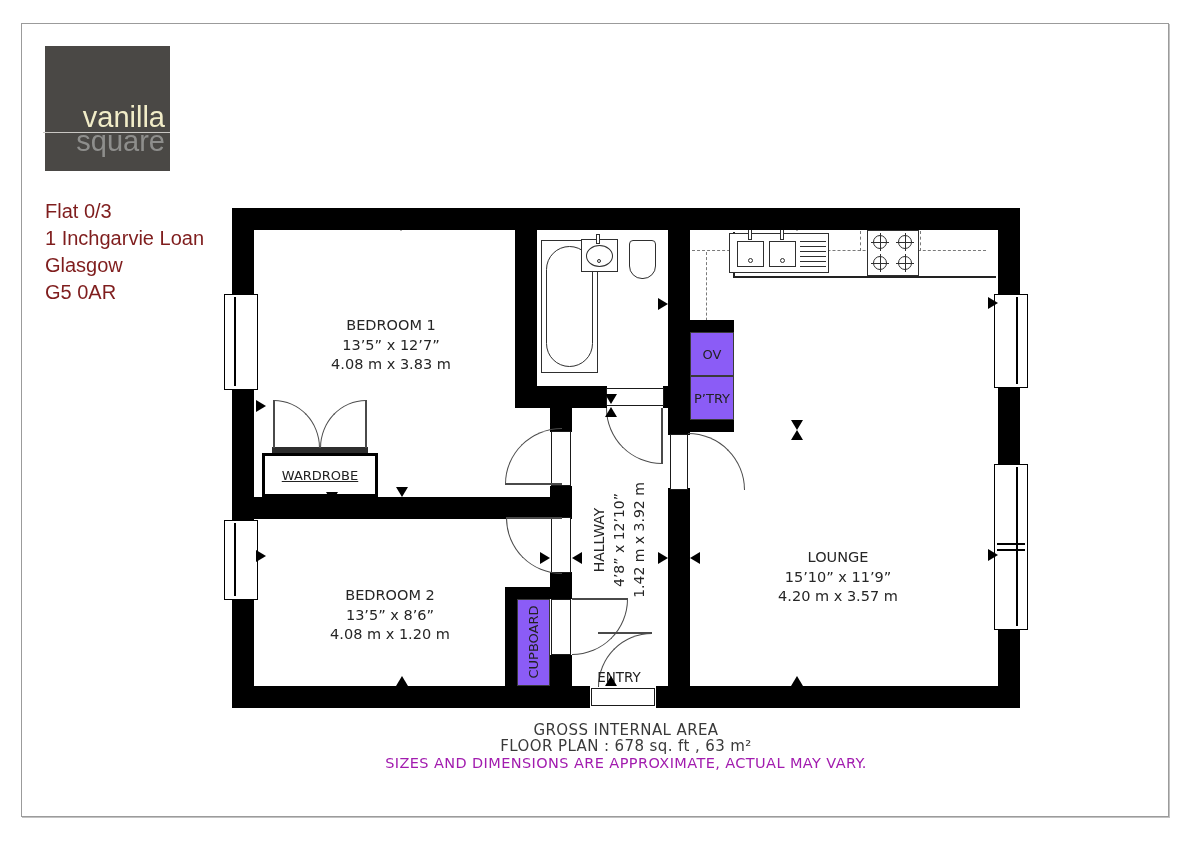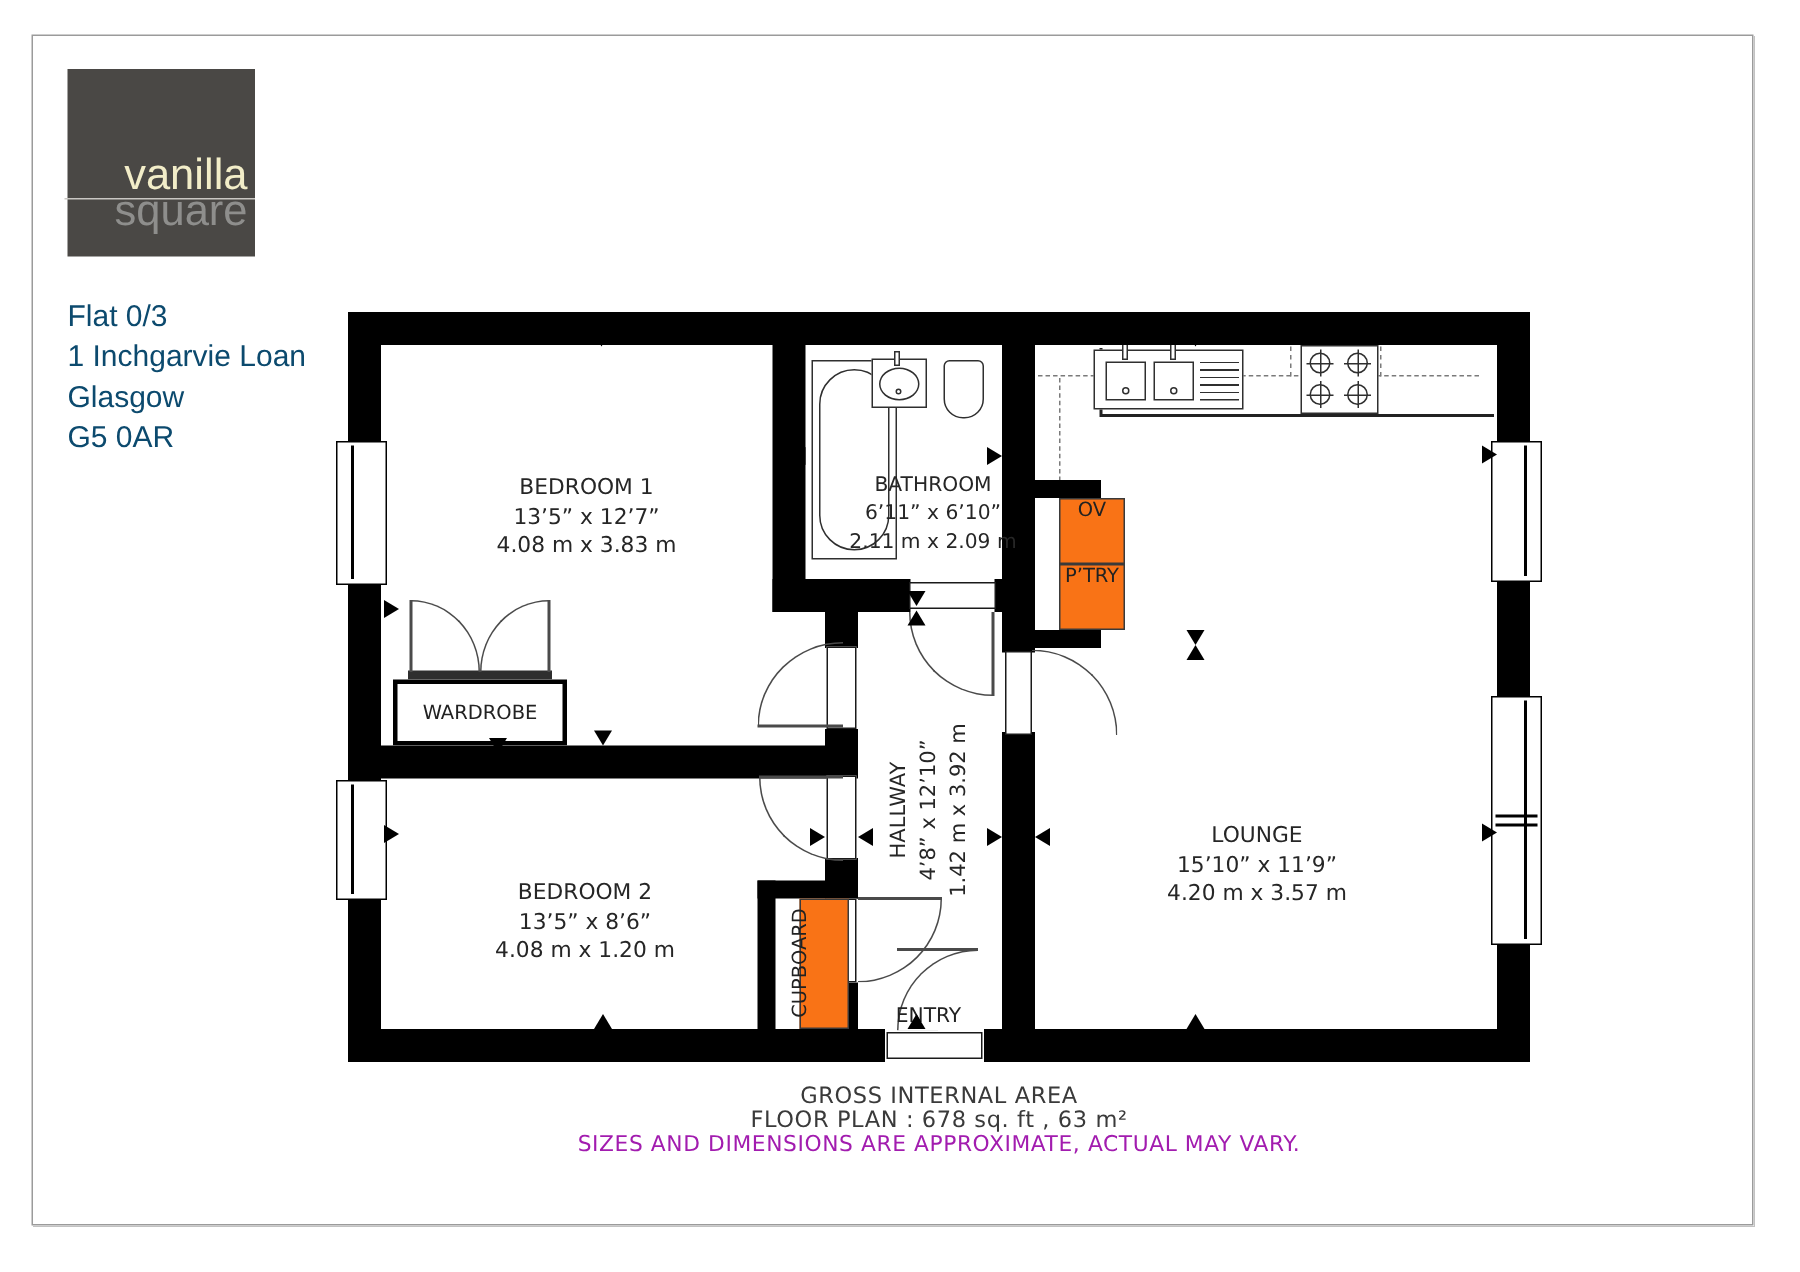--- a/index.html
+++ b/index.html
@@ -7,21 +7,21 @@
           font-family:"DejaVu Sans",sans-serif;}
   .frame{position:absolute;left:21px;top:23px;width:1146px;height:792px;
          border:1px solid #9b9b9b;box-shadow:1px 1px 0 rgba(120,120,120,.45);}
   
   .logo-box{position:absolute;left:45px;top:46px;width:125px;height:125px;background:#4a4845;}
   .logo-line{position:absolute;left:43px;top:132px;width:127px;height:1px;background:#c9c7c3;}
   .logo-t1{position:absolute;left:45px;top:103px;width:120px;text-align:right;
            font:400 29px/29px "Liberation Sans",sans-serif;color:#f2edc8;}
   .logo-t2{position:absolute;left:45px;top:127px;width:120px;text-align:right;
            font:400 29px/29px "Liberation Sans",sans-serif;color:#8e8e8c;}
-  .address{position:absolute;left:45px;top:198px;color:#0c4a6e;
+  .address{position:absolute;left:45px;top:198px;color:#7f1d1d;
            font:400 20px/27px "Liberation Sans",sans-serif;}
   
   .wall{position:absolute;background:#000;}
   .win{position:absolute;background:#fff;border:1.5px solid #000;box-sizing:border-box;}
   .winline{position:absolute;background:#000;}
   .thresh{position:absolute;background:#fff;border:1px solid #1a1a1a;box-sizing:border-box;}
   .sill{position:absolute;background:#2e2e2e;}
   .arc{position:absolute;box-sizing:border-box;border:0 solid #4a4a4a;}
   .arc.tl{border-top-width:1.4px;border-left-width:1.4px;border-radius:100% 0 0 0;}
   .arc.tr{border-top-width:1.4px;border-right-width:1.4px;border-radius:0 100% 0 0;}
@@ -34,26 +34,26 @@
   .drainer{position:absolute;background:repeating-linear-gradient(#2f2f2f 0 1.2px,transparent 1.2px 5px);}
   .burner{position:absolute;width:14px;height:14px;border:1.1px solid #2f2f2f;border-radius:50%;box-sizing:border-box;}
   .burner::before{content:"";position:absolute;left:50%;top:-3px;bottom:-3px;width:1px;background:#2f2f2f;}
   .burner::after{content:"";position:absolute;top:50%;left:-3px;right:-3px;height:1px;background:#2f2f2f;}
   
   .room-label{position:absolute;text-align:center;color:#262626;
               font:400 14.5px/19.5px "DejaVu Sans",sans-serif;}
   .small-label{position:absolute;text-align:center;color:#222;
                font:400 13px/16px "DejaVu Sans",sans-serif;}
   .vert{transform:rotate(-90deg);}
-  .cell{position:absolute;background:#f97316;border:1.2px solid #3a3a3a;box-sizing:border-box;
-        display:flex;align-items:flex-start;justify-content:center;color:#222;
-        font:400 13px/15px "DejaVu Sans",sans-serif;margin-left:16px;}
+  .cell{position:absolute;background:#8b5cf6;border:1.2px solid #3a3a3a;box-sizing:border-box;
+        display:flex;align-items:center;justify-content:center;color:#222;
+        font:400 13px/15px "DejaVu Sans",sans-serif;}
   .wardrobe-box{position:absolute;left:262px;top:453px;width:116px;height:44px;background:#fff;
         border:3px solid #000;box-sizing:border-box;display:flex;align-items:center;justify-content:center;
-        color:#222;font:400 13px/15px "DejaVu Sans",sans-serif;}
+        color:#222;font:400 13px/15px "DejaVu Sans",sans-serif;text-decoration:underline;}
   
   .tri{position:absolute;width:0;height:0;}
   .tri.d{border-left:6px solid transparent;border-right:6px solid transparent;border-top:10px solid #000;}
   .tri.u{border-left:6px solid transparent;border-right:6px solid transparent;border-bottom:10px solid #000;}
   .tri.r{border-top:6px solid transparent;border-bottom:6px solid transparent;border-left:10px solid #000;}
   .tri.l{border-top:6px solid transparent;border-bottom:6px solid transparent;border-right:10px solid #000;}
   .footer{position:absolute;left:232px;top:722px;width:788px;text-align:center;
           color:#3a3a3a;font:400 15px/16px "DejaVu Sans",sans-serif;letter-spacing:.4px;}
   .footer .disc{color:#a21caf;font-size:14.5px;margin-top:1px;}
 </style>
@@ -176,25 +176,20 @@
   <div class="cell" style="left:517px;top:599px;width:33px;height:87px;border-width:1px;"></div>
   <div class="wardrobe-box">
     <span>WARDROBE</span>
   </div>
 
   <div class="room-label" style="left:291px;top:316px;width:200px;">
     <div class="rl-name">BEDROOM 1</div>
     <div>13’5” x 12’7”</div>
     <div>4.08 m x 3.83 m</div>
   </div>
-  <div class="room-label" style="left:524px;top:314px;width:196px;font-size:13.5px;line-height:19px;">
-    <div class="rl-name">BATHROOM</div>
-    <div>6’11” x 6’10”</div>
-    <div>2.11 m x 2.09 m</div>
-  </div>
   <div class="room-label" style="left:738px;top:548px;width:200px;">
     <div class="rl-name">LOUNGE</div>
     <div>15’10” x 11’9”</div>
     <div>4.20 m x 3.57 m</div>
   </div>
   <div class="room-label" style="left:290px;top:586px;width:200px;">
     <div class="rl-name">BEDROOM 2</div>
     <div>13’5” x 8’6”</div>
     <div>4.08 m x 1.20 m</div>
   </div>

